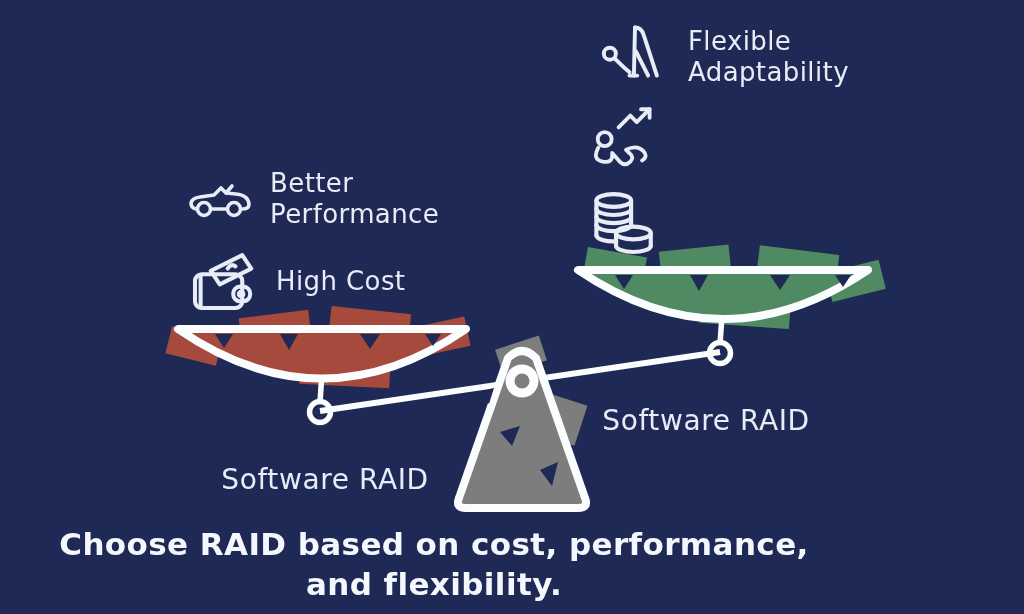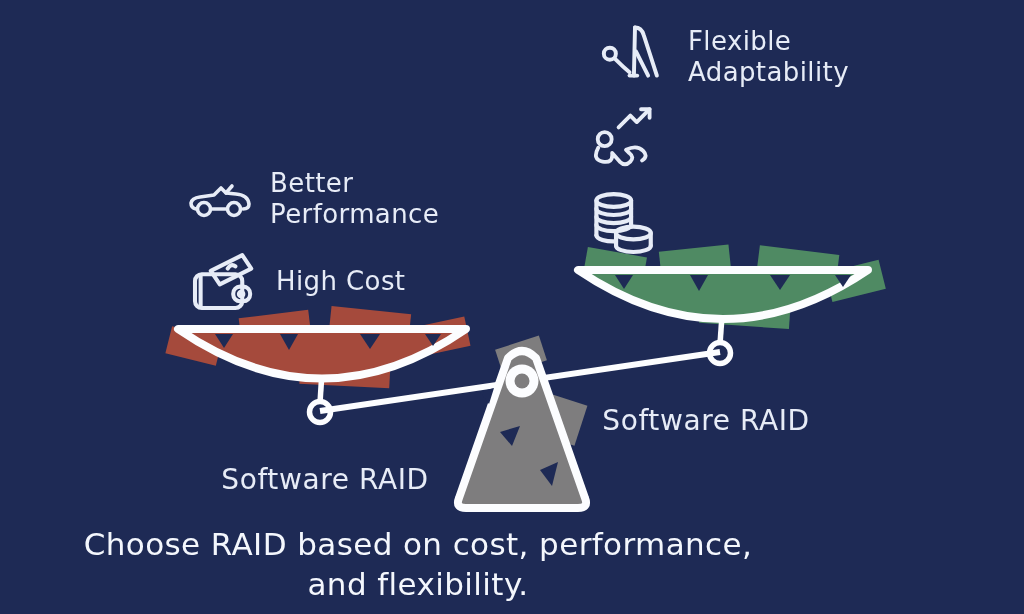--- a/index.html
+++ b/index.html
@@ -8,22 +8,22 @@
     background:var(--background,#1e2a55);
     font-family:"DejaVu Sans","Liberation Sans",sans-serif;
     color:var(--text,#e7ecf7);
   }
   .feature{position:absolute;display:flex;align-items:center;gap:18px;}
   .feature .icon-box{flex:0 0 auto;display:flex;align-items:center;justify-content:center;}
   .feature .icon-box svg{stroke:var(--text,#e7ecf7);fill:none;stroke-width:3.6;stroke-linecap:round;stroke-linejoin:round;}
   .feature .flabel{font-size:26px;line-height:31px;white-space:pre-line;letter-spacing:.4px;font-weight:500;}
   .side-label{position:absolute;width:300px;text-align:center;font-size:28px;letter-spacing:.6px;font-weight:500;}
   .caption{
-    position:absolute;left:0;top:524px;width:836px;text-align:center;
-    font-size:31px;line-height:40px;font-weight:normal;letter-spacing:.4px;
+    position:absolute;left:16px;top:524px;width:836px;text-align:center;
+    font-size:31px;line-height:40px;font-weight:bold;letter-spacing:.4px;
     white-space:pre-line;color:var(--caption-text,#f4f7fd);
   }
   .scale-svg{position:absolute;left:0;top:0;}
   .tex-red{fill:var(--pan-hardware,#a54a3c);}
   .tex-green{fill:var(--pan-software,#4f8a63);}
   .tex-gray{fill:var(--fulcrum,#7e7d7e);}
   .tex-bg{fill:var(--background,#1e2a55);}
   .wire{stroke:var(--outline,#fff);fill:none;}
 </style>
 </head>

